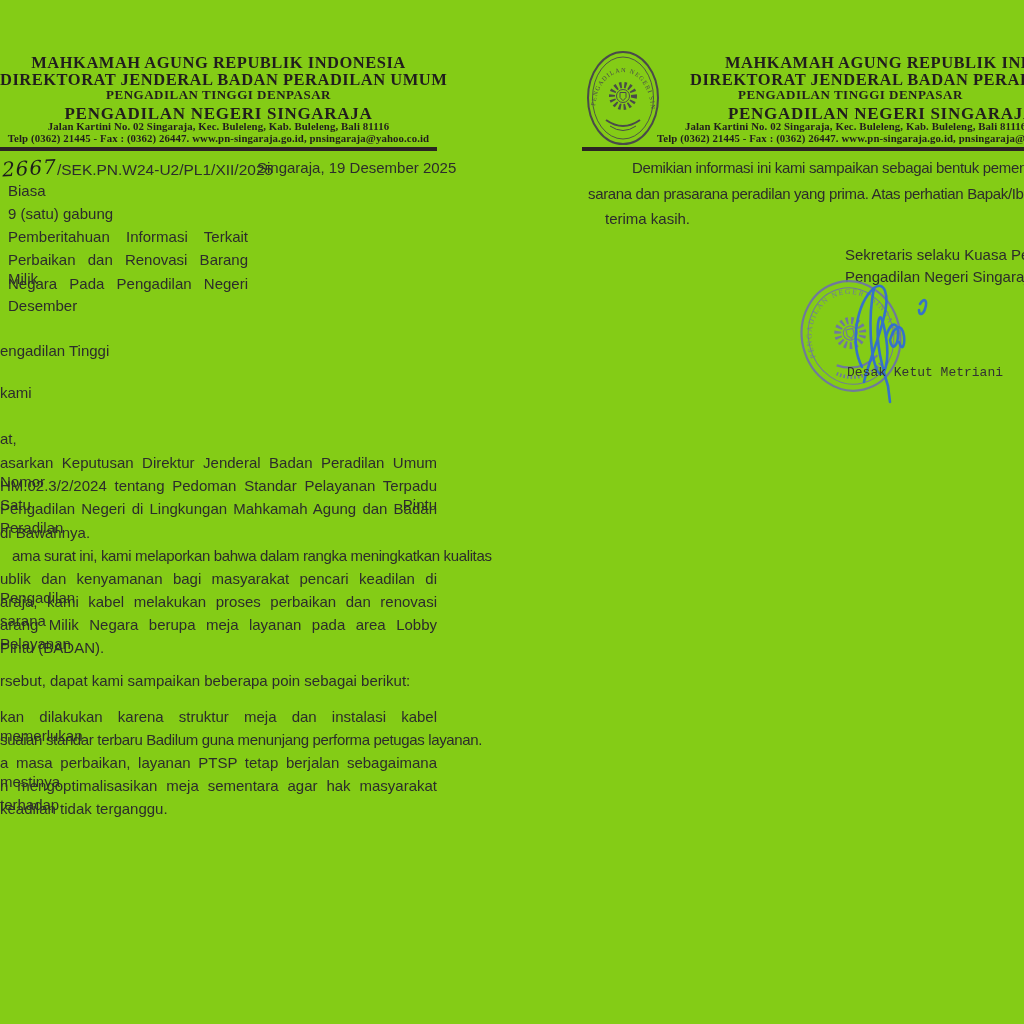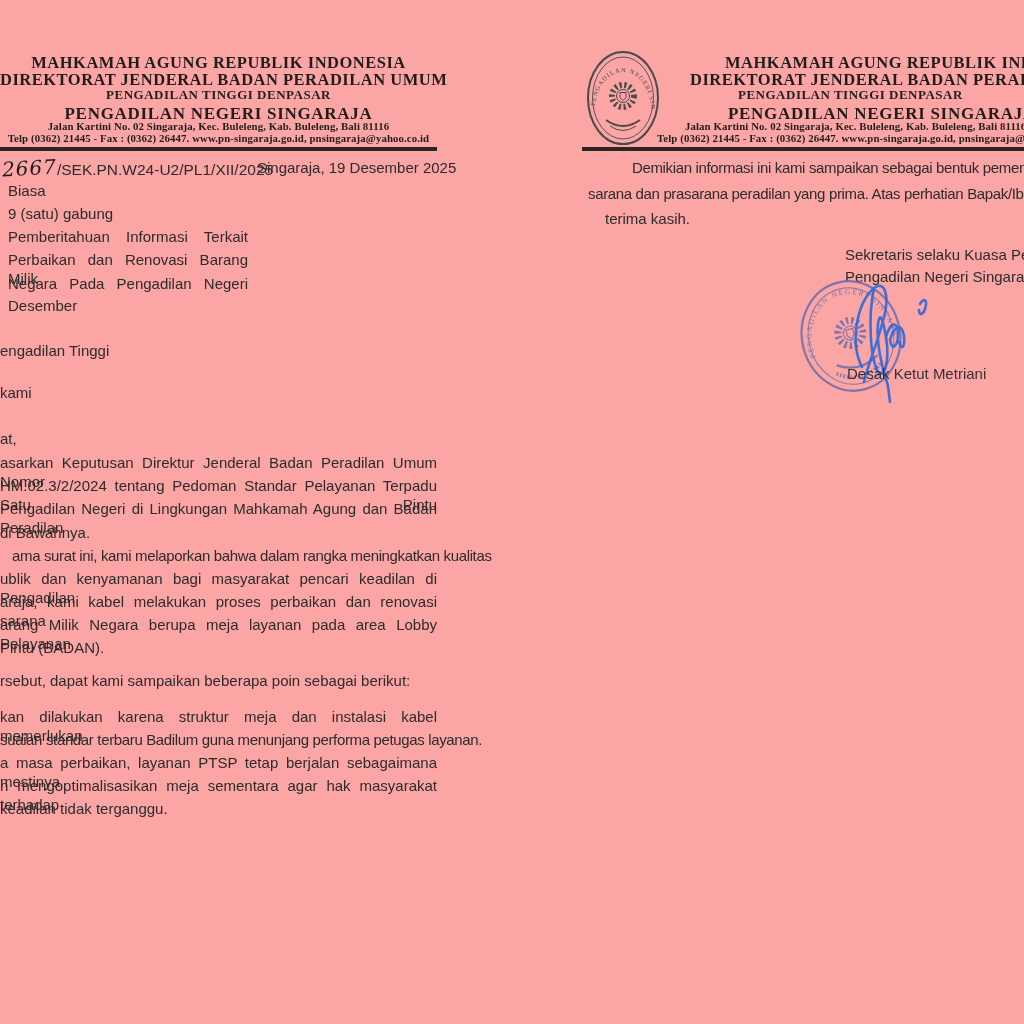--- a/index.html
+++ b/index.html
@@ -1,31 +1,31 @@
 <!DOCTYPE html>
 <html><head>
 <meta charset="utf-8">
 <style>
   html,body{margin:0;padding:0;background:#ffffff;}
-  #screen{position:relative;width:1024px;height:1024px;background:#fca5a5;overflow:hidden;
+  #screen{position:relative;width:1024px;height:1024px;background:#84cc16;overflow:hidden;
           font-family:"Liberation Sans",sans-serif;}
   .ln{position:absolute;font-size:15px;line-height:1.25;color:#2c2c2c;white-space:pre;}
   .j{white-space:normal;text-align:justify;text-align-last:justify;-moz-text-align-last:justify;}
   .serifb{font-family:"Liberation Serif",serif;font-weight:bold;color:#211d1d;white-space:nowrap;}
   .h12{font-size:16.5px;letter-spacing:.5px;}
   .h3{font-size:13px;letter-spacing:.5px;}
   .h4{font-size:17px;letter-spacing:.7px;}
   .addr{font-size:10.8px;letter-spacing:.1px;}
   .ctr{left:0;width:437px;text-align:center;}
   .rule{position:absolute;height:3.5px;background:#2b2523;}
   .hand{display:inline-block;font-family:"DejaVu Serif",serif;font-style:italic;font-size:20px;
         transform:rotate(-3deg);color:#1c1c1c;letter-spacing:1px;}
   .num-print{font-size:15.5px;}
   .tight{letter-spacing:-.35px;}
-  .sig-name{font-size:15px;color:#333;}
+  .sig-name{font-size:13px;color:#333;font-family:Liberation Mono, monospace;}
   svg{position:absolute;overflow:visible;}
 </style>
 </head>
 <body>
 
 <div id="screen">
 
   <div>
     <div class="ln serifb h12 ctr" style="top:53px">MAHKAMAH AGUNG REPUBLIK INDONESIA</div>
     <div class="ln serifb h12 ctr" style="top:70px">DIREKTORAT JENDERAL BADAN PERADILAN UMUM</div>

